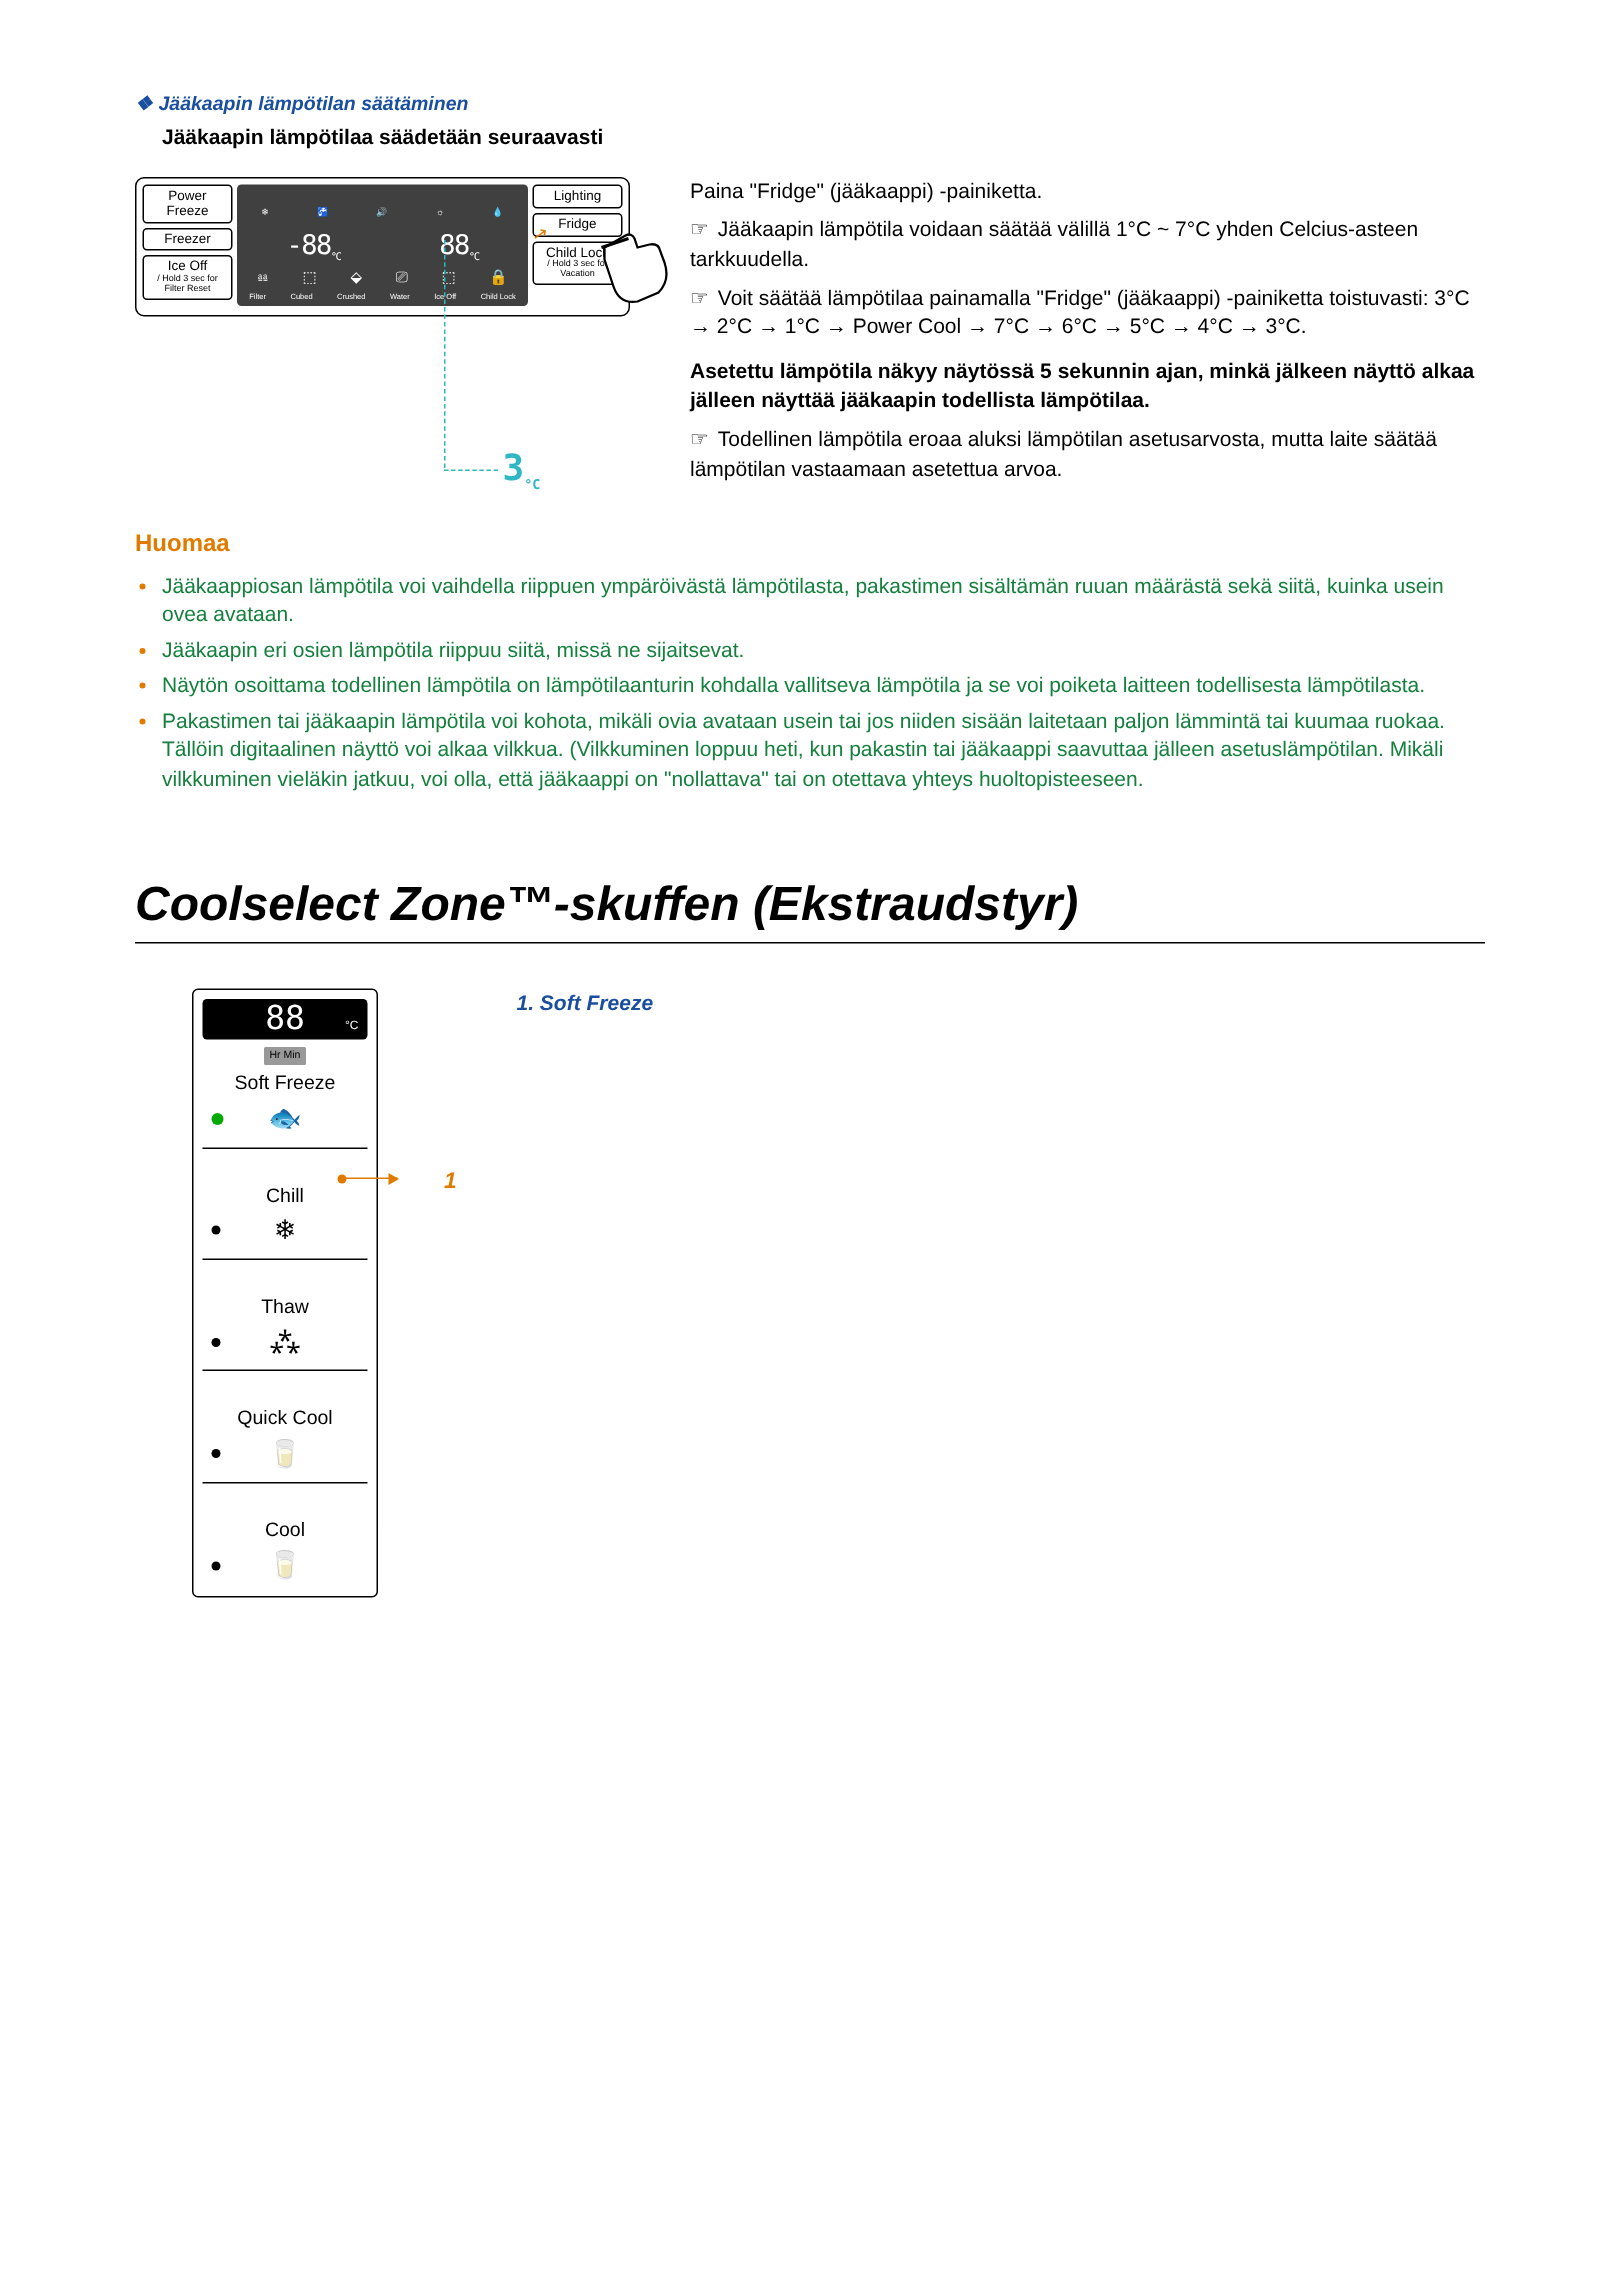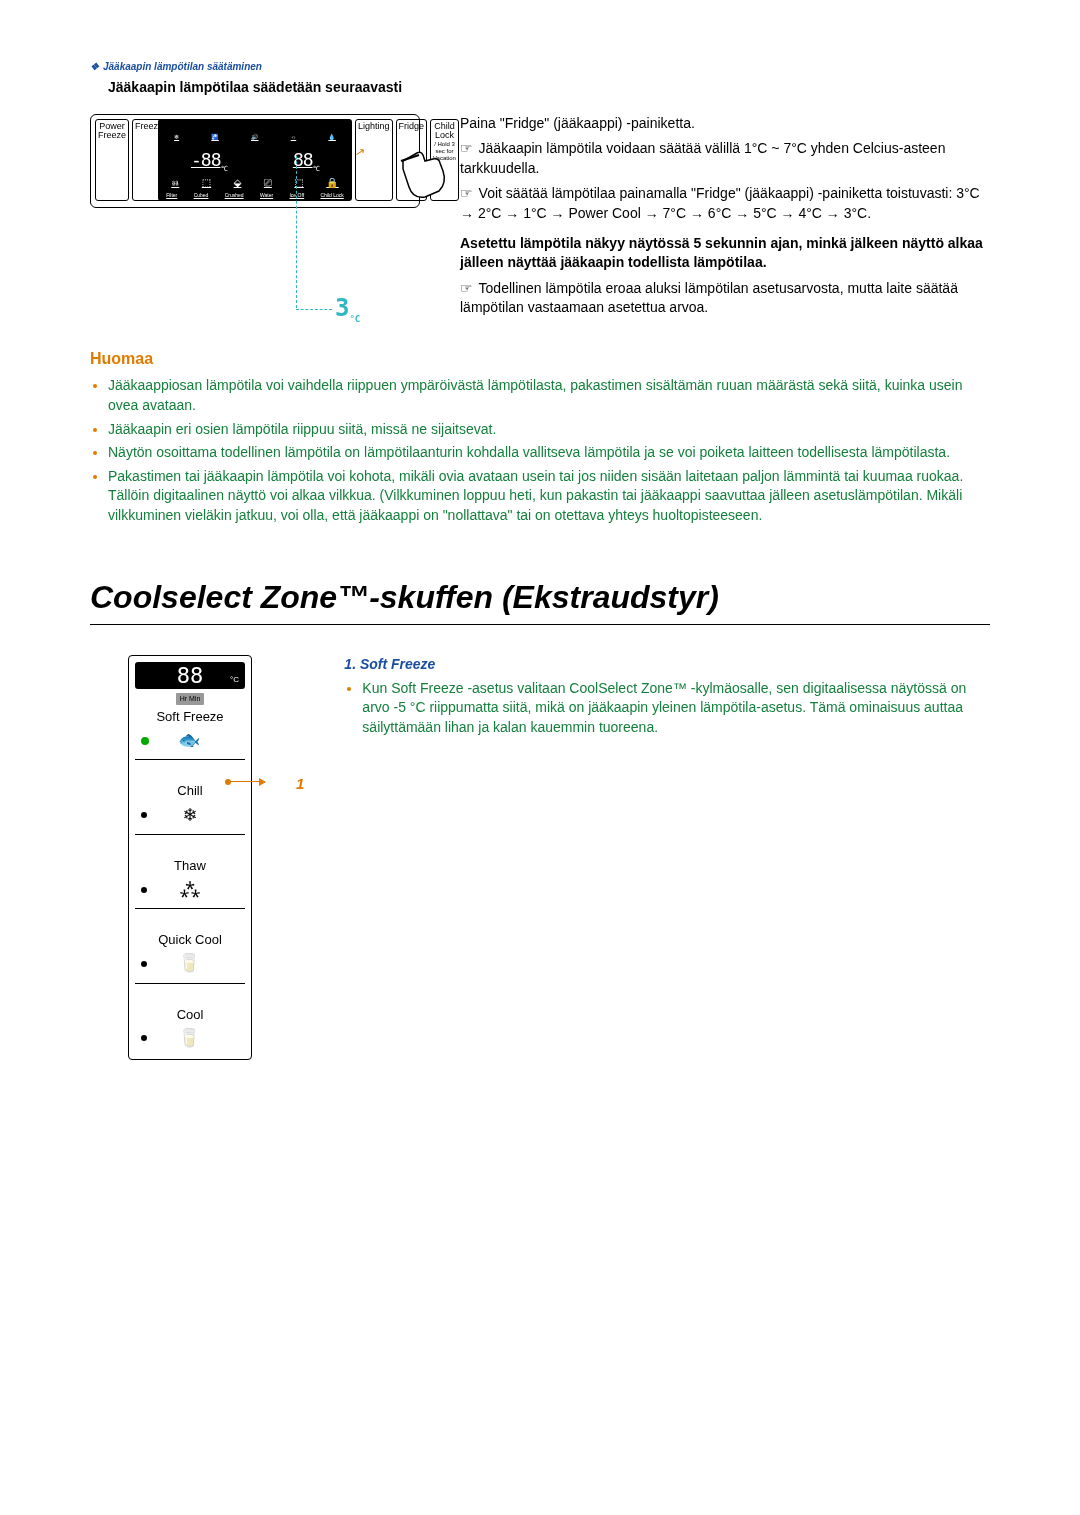--- a/index.html
+++ b/index.html
@@ -9,21 +9,21 @@
     width: 1080px;
     box-sizing: border-box;
     color: #000;
     font-size: 14px;
     line-height: 1.4;
   }
   .subheading {
     color: #1a4fa0;
     font-weight: bold;
     font-style: italic;
-    font-size: 10px;
+    font-size: 13px;
     margin-bottom: 4px;
   }
   .diamond {
     color: #1a4fa0;
     margin-right: 4px;
   }
   .intro-text {
     margin-left: 18px;
     margin-bottom: 16px;
     font-weight: bold;
@@ -83,35 +83,34 @@
   
   .ctrl-panel {
     border: 1.5px solid #000;
     border-radius: 6px;
     width: 320px;
     padding: 4px 4px 6px 4px;
     position: relative;
     display: flex;
   }
   .ctrl-col-left, .ctrl-col-right {
-    display: flex; gap: 3px;
+    display: flex; flex-direction: column; gap: 3px;
     width: 60px;
   }
   .ctrl-center {
     flex: 1;
-    background: #000000;
+    background: #404040;
     margin: 0 3px;
     border-radius: 3px;
     position: relative;
     min-height: 70px;
     display: flex;
     flex-direction: column;
     color: #fff;
     font-size: 6px;
-    text-decoration: underline;
   }
   .ctrl-btn {
     border: 1px solid #000;
     border-radius: 3px;
     text-align: center;
     font-size: 9px;
     padding: 2px 2px;
     line-height: 1.1;
   }
   .ctrl-sub { font-size: 6px; display: block; }
@@ -324,17 +323,14 @@
             <span class="cs-dot"></span>
             <span class="cs-icon">🥛</span>
           </div>
       </div>
       <div class="cs-link"></div>
     </div>
   </div>
   <div class="callout-1">1</div>
   <div style="flex:1;">
     <div class="soft-heading">1. Soft Freeze</div>
-    <ul class="bullets">
-      <li>Kun Soft Freeze -asetus valitaan CoolSelect Zone™ -kylmäosalle, sen digitaalisessa näytössä on arvo -5 °C riippumatta siitä, mikä on jääkaapin yleinen lämpötila-asetus. Tämä ominaisuus auttaa säilyttämään lihan ja kalan kauemmin tuoreena.</li>
-    </ul>
   </div>
 </div>
 
 </body></html>

